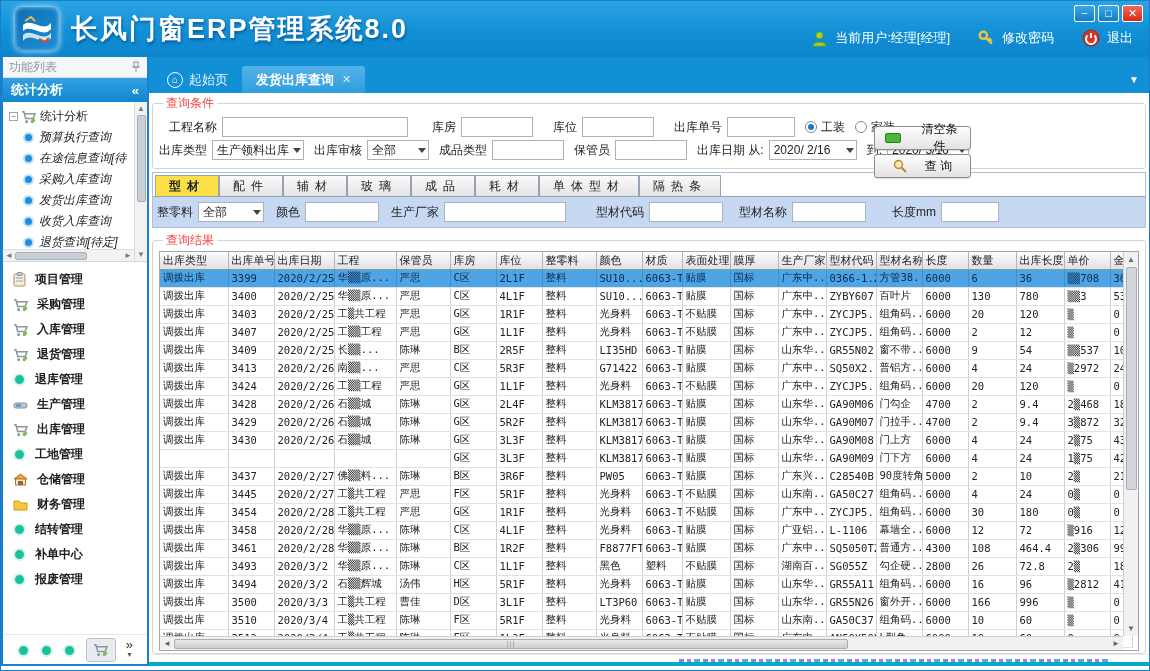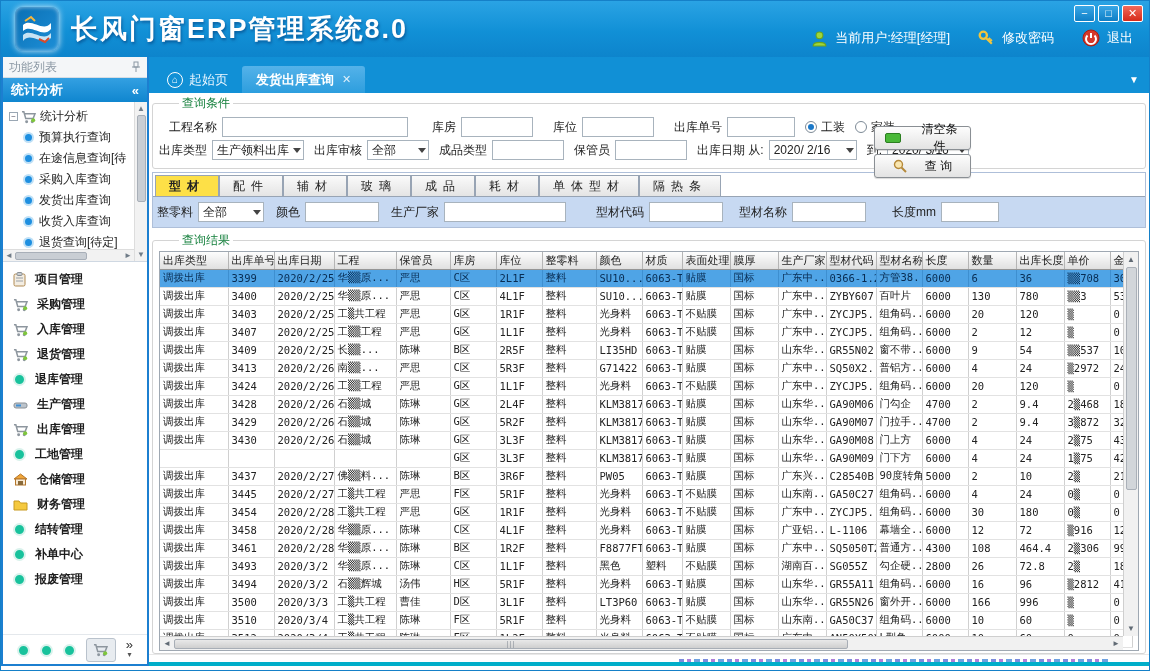--- a/index.html
+++ b/index.html
@@ -22,21 +22,21 @@
   .body{display:flex;height:609px;}
   aside{width:148px;border:2px solid #1c7fd0;border-top:none;background:#fff;display:flex;flex-direction:column;overflow:hidden;}
   main{flex:1;display:flex;flex-direction:column;overflow:hidden;}
 
   
   .func-bar{height:21px;background:#f4f6f8;border-bottom:1px solid #d6dde4;color:#8a97a3;font-size:12px;display:flex;align-items:center;justify-content:space-between;padding:0 6px;}
   .group-hdr{height:24px;background:linear-gradient(#33a0e2,#0f86cf);color:#fff;font-size:13px;font-weight:bold;display:flex;align-items:center;justify-content:space-between;padding:0 8px;}
   .tree{position:relative;height:160px;border-bottom:1px solid #cfd8e2;overflow:hidden;padding:4px 14px 0 6px;}
   .tree-row{display:flex;align-items:center;height:21px;font-size:12px;color:#222;white-space:nowrap;}
   .tree-root .exp{width:9px;height:9px;border:1px solid #9aa7b4;margin-right:3px;font-size:8px;line-height:7px;text-align:center;color:#556;}
-  .tree-item{padding-left:14px;}
+  .tree-item{padding-left:14px;font-style:italic;}
   .bdot{width:11px;height:11px;border-radius:50%;background:#1e8fe0;border:2px solid #bfe0f6;margin-right:5px;flex:0 0 auto;}
   .tdot{width:13px;height:13px;border-radius:50%;background:#18c29c;border:2px solid #d9f2ec;flex:0 0 auto;}
   .vscroll{position:absolute;right:0;top:0;bottom:0;width:13px;background:#f2f2f2;border-left:1px solid #ddd;display:flex;flex-direction:column;align-items:center;}
   .vscroll .arr{height:13px;width:100%;font-size:8px;color:#707c88;text-align:center;line-height:13px;}
   .vscroll .thumb{width:9px;background:#c9ced4;border:1px solid #a8afb8;border-radius:2px;}
   .tree .hscroll2{position:absolute;left:0;right:13px;bottom:0;height:12px;background:#f2f2f2;border-top:1px solid #ddd;display:flex;align-items:center;}
   .hscroll2 .arr{width:12px;font-size:8px;color:#707c88;text-align:center;}
   .hscroll2 .thumb{height:8px;width:55%;background:#c9ced4;border:1px solid #a8afb8;border-radius:2px;}
   .menu{list-style:none;flex:1;padding:5px 0 0 10px;overflow:hidden;}
   .menu li{display:flex;align-items:center;gap:9px;height:25px;font-size:12px;font-weight:bold;color:#1c1c1c;cursor:pointer;}
@@ -49,21 +49,21 @@
   .tabbar{position:relative;height:36px;background:#1190d6;display:flex;align-items:flex-end;padding-left:4px;}
   .tab{height:27px;display:flex;align-items:center;gap:6px;padding:0 14px;color:#eaf6ff;font-size:13px;cursor:pointer;border-radius:3px 3px 0 0;}
   .tab.active{background:linear-gradient(#54b2e9,#2d9ede);color:#fff;font-weight:bold;}
   .tab-close{font-size:11px;color:#dff0fb;margin-left:2px;}
   .homeic{width:16px;height:16px;border:1.5px solid #fff;border-radius:50%;display:flex;align-items:center;justify-content:center;color:#fff;font-size:10px;}
   .tab-dd{position:absolute;right:10px;bottom:8px;color:#fff;font-size:10px;cursor:pointer;}
 
   
   .content{flex:1;background:#fff;padding:2px 3px 0 3px;display:flex;flex-direction:column;overflow:hidden;}
   fieldset{border:1px solid #d4d4d4;border-radius:3px;padding:2px 6px 5px 6px;}
-  legend{font-size:12px;color:#15803d;padding:0 3px;margin-left:20px;}
+  legend{font-size:12px;color:#ef4444;padding:0 3px;margin-left:4px;}
   .frow{display:flex;align-items:center;margin:3px 0;font-size:12px;color:#222;}
   .frow label{text-align:right;margin:0 5px 0 10px;white-space:nowrap;}
   input[type=text]{height:20px;border:1px solid #a8b3bd;font-size:12px;padding:0 3px;background:#fff;}
   .combo{height:20px;border:1px solid #a8b3bd;background:#fff;font-size:12px;display:flex;align-items:center;padding:0 2px 0 4px;justify-content:space-between;white-space:nowrap;}
   .combo .da{width:0;height:0;border-left:4px solid transparent;border-right:4px solid transparent;border-top:5px solid #444;margin-left:4px;}
   .radio{display:flex;align-items:center;gap:4px;margin-left:10px;}
   .rb{width:12px;height:12px;border-radius:50%;border:1px solid #7d8a96;background:#fff;position:relative;}
   .rb.on::after{content:"";position:absolute;inset:2px;border-radius:50%;background:#1a78c8;}
   .btn{height:24px;background:linear-gradient(#fdfdfd,#e3e3e3);border:1px solid #8a8f94;border-radius:3px;font-size:12px;color:#111;display:flex;align-items:center;gap:18px;padding:0 10px;cursor:pointer;box-shadow:0 1px 1px rgba(0,0,0,.15);}
   .btn .clear-ic{width:18px;height:10px;background:#49b838;border:1px solid #2b7e20;border-radius:2px;}

